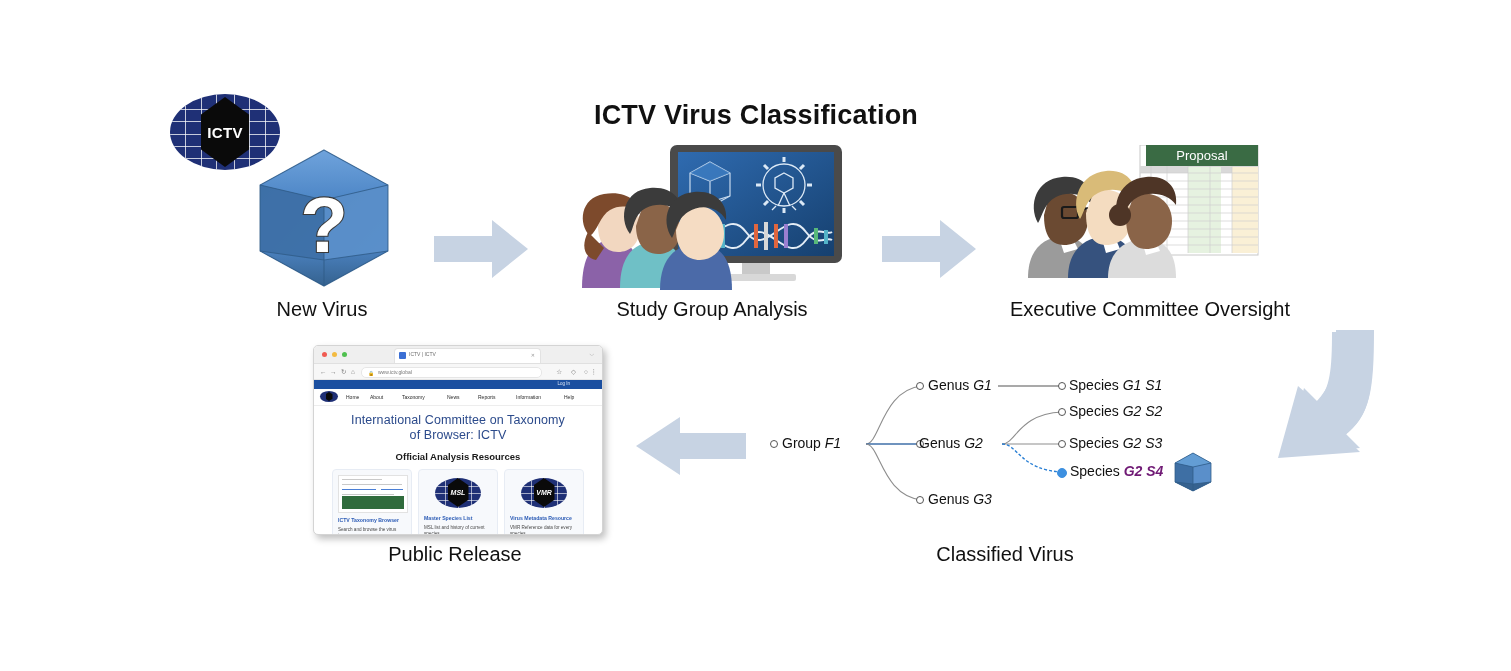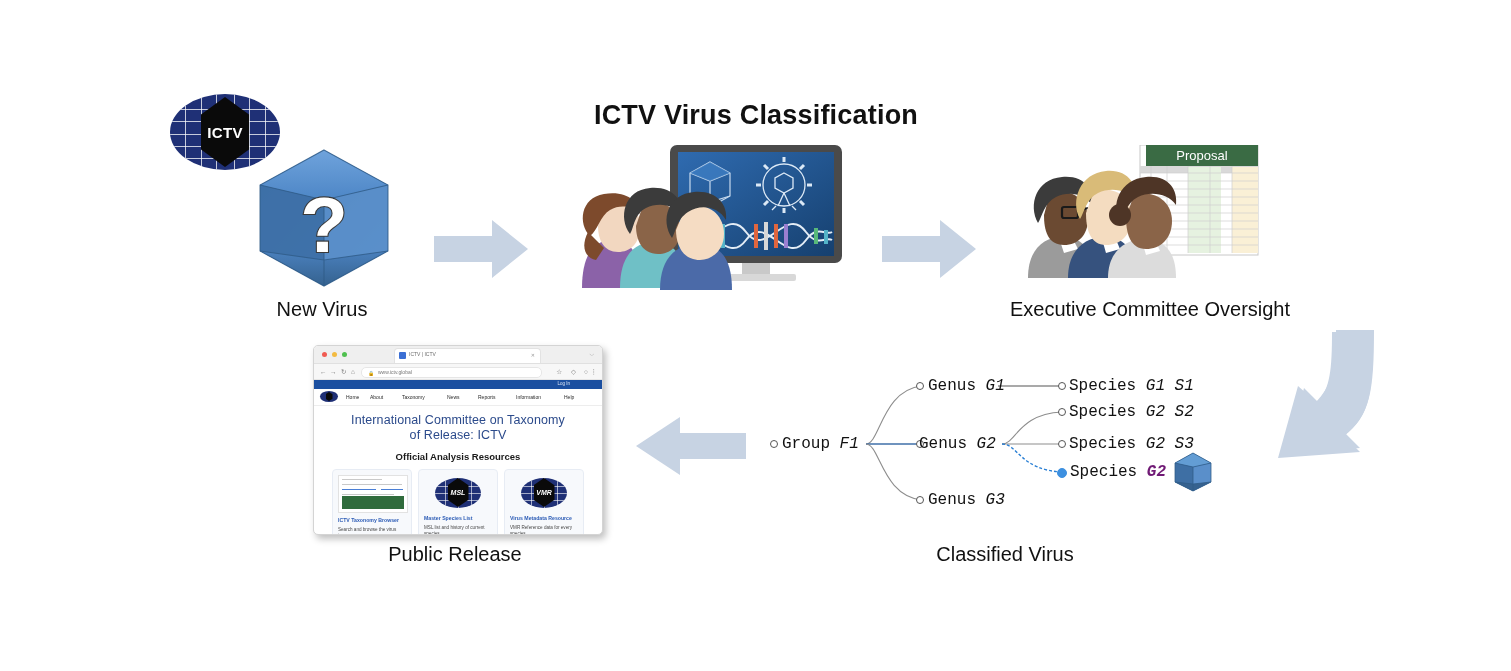--- a/index.html
+++ b/index.html
@@ -86,21 +86,21 @@
   .embhex{position:relative;width:21px;height:29px;background:#0a0a0a;
      clip-path:polygon(50% 0%,100% 25%,100% 75%,50% 100%,0% 75%,0% 25%);
      display:flex;align-items:center;justify-content:center;}
   .embhex b{color:#fff;font-size:7px;font-style:italic;}
   .card-t{margin-top:4px;font-size:5.2px;font-weight:bold;color:#2b5bb5;line-height:1.35;filter:blur(.3px);}
   .card-d{margin-top:3px;font-size:4.6px;color:#4a4a4a;line-height:1.35;filter:blur(.3px);}
   #pr-caption{left:330px;top:543px;width:250px;}
 
   
   #tree{left:770px;top:368px;width:440px;height:150px;}
-  .tnode{position:absolute;font-size:16px;color:#111;white-space:nowrap;font-family:Liberation Mono, monospace;}
+  .tnode{position:absolute;font-size:14px;color:#111;white-space:nowrap;}
   .tnode .rank{font-style:normal;}
   .tnode .tax{font-style:italic;}
   .hl{color:#701a75;font-weight:bold;font-style:italic;}
   .bullet{position:absolute;width:8px;height:8px;border-radius:50%;
      border:1.3px solid #555;background:#fff;box-sizing:border-box;}
   .bullet.filled{background:#3d90e0;border-color:#3d90e0;}
   #cv-caption{left:880px;top:543px;width:250px;}
 
   
   #small-virus{left:1174px;top:452px;width:38px;height:40px;}
@@ -223,20 +223,21 @@
       <path d="M84,62 C104,58 120,70 120,90 C120,106 110,114 98,114 C82,114 76,100 76,86 Z" fill="#8a6448"></path>
       <path d="M70,94 C58,78 64,50 90,48 C112,46 124,60 122,76 C114,64 98,62 86,68 C74,74 74,88 70,94 Z" fill="#3b3b3b"></path>
     </g>
 
     <g>
       <path d="M100,150 C100,116 118,104 138,104 C160,104 172,118 172,150 Z" fill="#4b6aa8"></path>
       <path d="M126,66 C148,62 164,74 164,94 C164,110 152,120 140,120 C122,120 116,104 116,90 Z" fill="#f5dcc3"></path>
       <path d="M112,98 C100,80 108,54 134,52 C156,50 168,64 166,80 C158,66 140,64 128,72 C116,80 116,92 112,98 Z" fill="#3b3b3b"></path>
     </g>
   </svg>
+  <div class="abs caption" id="sg-caption">Study Group Analysis</div>
 
   <svg class="abs" style="left:882px;top:218px;" width="96" height="62" viewBox="0 0 96 62">
     <polygon class="arrow" points="0,18 58,18 58,2 94,31 58,60 58,44 0,44"></polygon>
   </svg>
 
   <svg class="abs" id="exec" viewBox="0 0 240 135">
 
     <g>
       <rect x="120" y="0" width="118" height="110" fill="#ffffff" stroke="#c8c8c8" stroke-width="1"></rect>
       <rect x="126" y="0" width="112" height="21" fill="#3a6b44"></rect>
@@ -407,21 +408,21 @@
       <span class="navitem" style="left:32px;">Home</span>
       <span class="navitem" style="left:56px;">About</span>
       <span class="navitem" style="left:88px;">Taxonomy</span>
       <span class="navitem" style="left:133px;">News</span>
       <span class="navitem" style="left:164px;">Reports</span>
       <span class="navitem" style="left:202px;">Information</span>
       <span class="navitem" style="left:250px;">Help</span>
     </div>
     <div class="site-h1">
       <div>International Committee on Taxonomy</div>
-      <div>of Release: ICTV</div>
+      <div>of Browser: ICTV</div>
     </div>
     <div class="site-h2">Official Analysis Resources</div>
     <div class="cards">
 
       <div class="card">
         <div class="card-thumb">
           <span class="th-l" style="left:3px;top:3px;width:40px;"></span>
           <span class="th-l" style="left:3px;top:8px;width:60px;"></span>
           <span class="th-blue" style="left:3px;top:13px;width:34px;"></span>
           <span class="th-l" style="left:3px;top:18px;width:52px;"></span>

